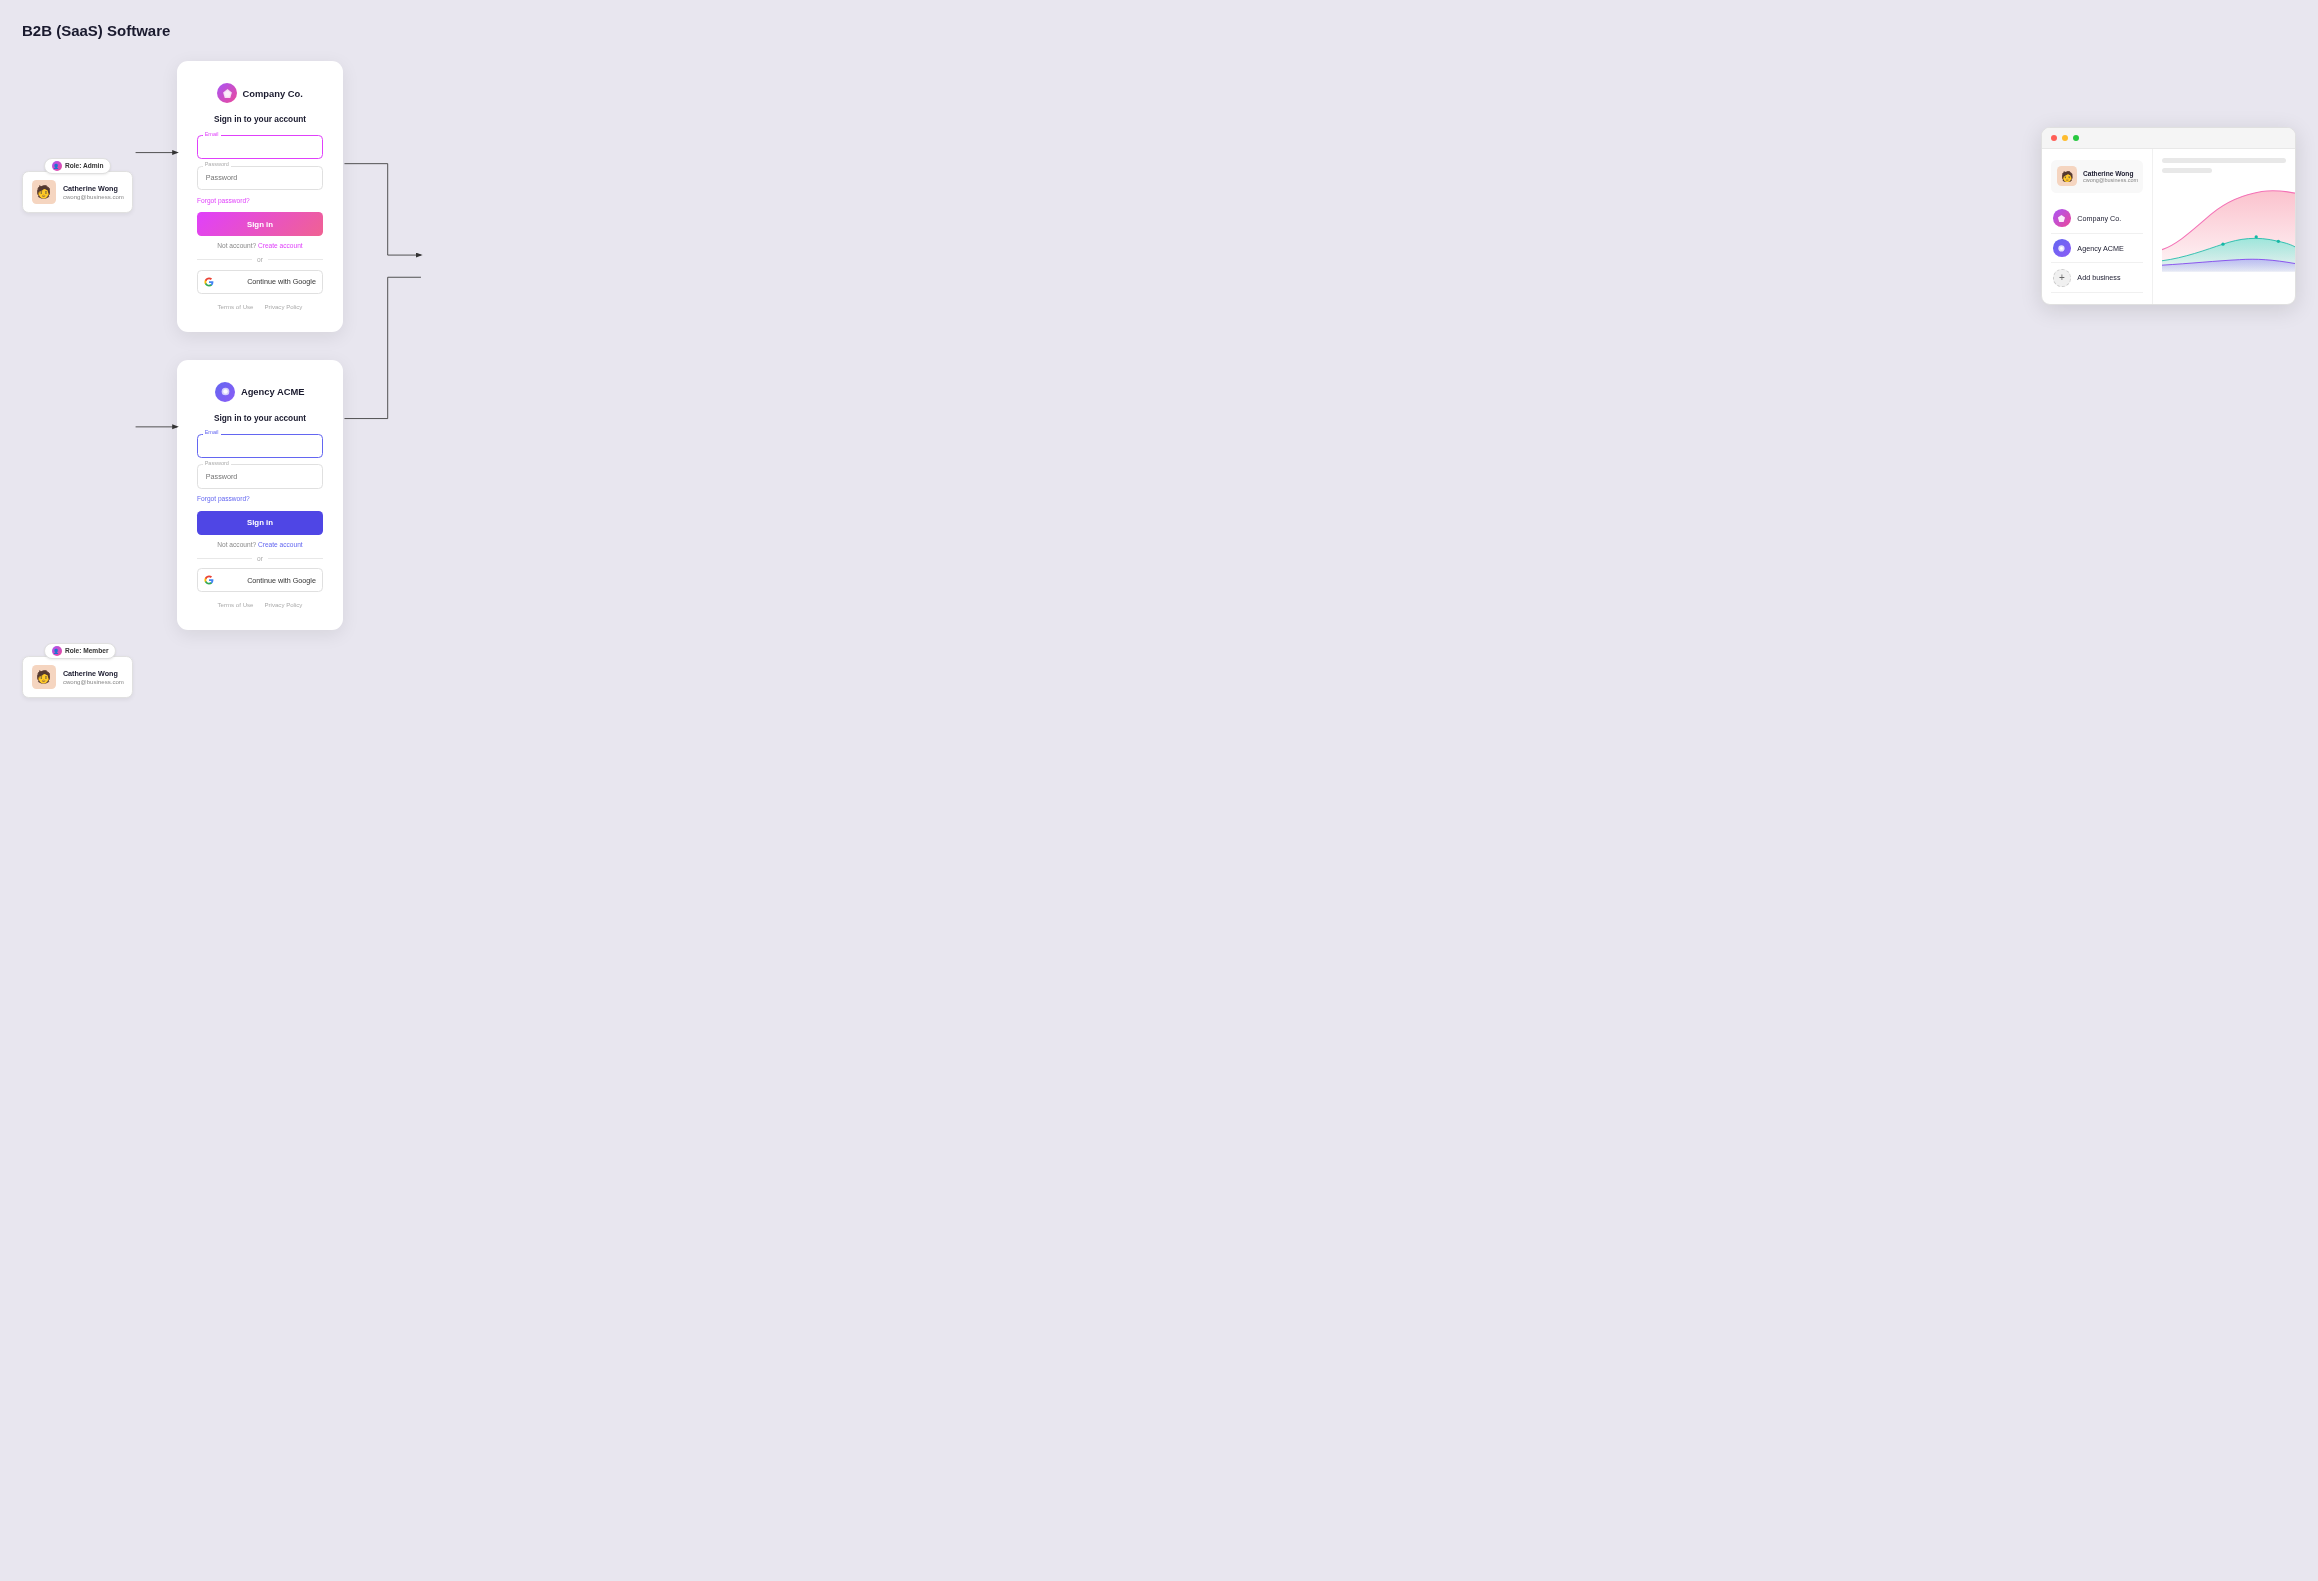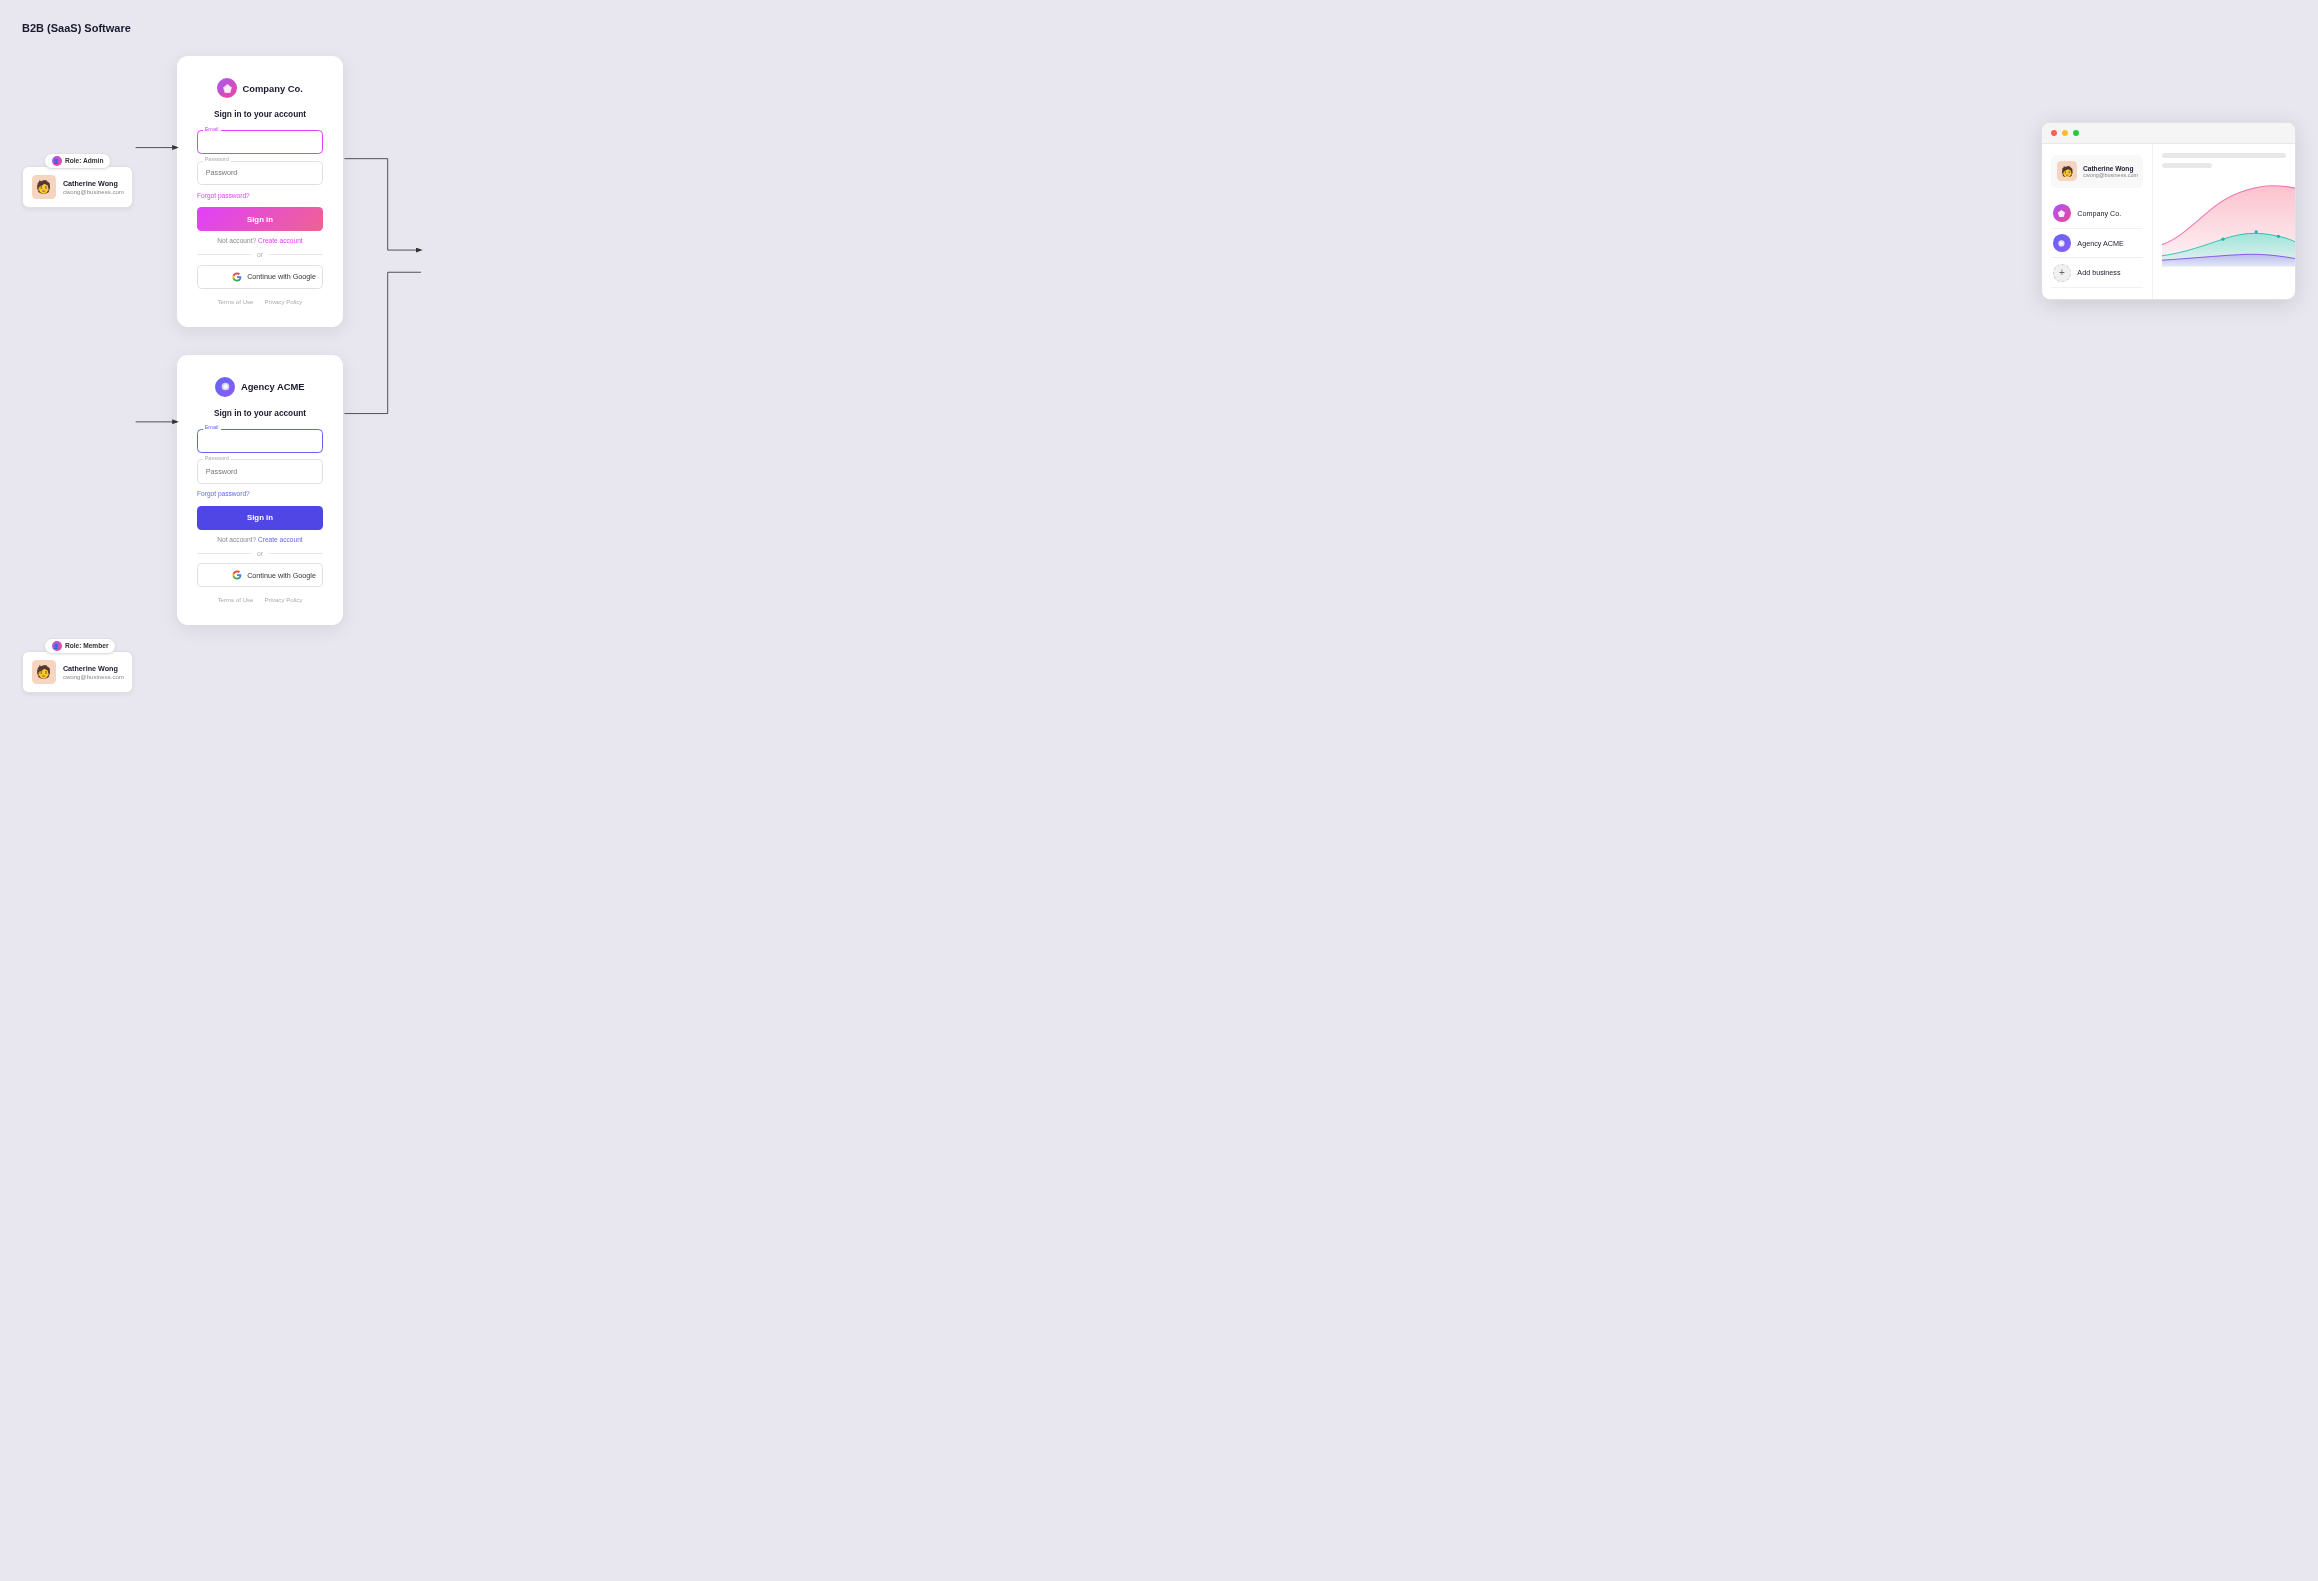--- a/index.html
+++ b/index.html
@@ -3,21 +3,21 @@
   <meta charset="utf-8">
   <style>
     * { box-sizing: border-box; margin: 0; padding: 0; }
     body {
       background: #e8e6ef;
       font-family: -apple-system, BlinkMacSystemFont, 'Segoe UI', sans-serif;
       min-height: 100vh;
       padding: 22px;
     }
     .page-title {
-      font-size: 11px;
+      font-size: 15px;
       font-weight: 700;
       color: #1a1a2e;
       margin-bottom: 22px;
     }
     .diagram-container {
       position: relative;
       display: flex;
       align-items: flex-start;
       gap: 0;
       width: 100%;
@@ -227,21 +227,21 @@
       padding: 6.1px;
       border-radius: 4.4px;
       border: 0.8px solid #e0e0e0;
       background: white;
       font-size: 7.2px;
       font-weight: 500;
       color: #333;
       cursor: pointer;
       display: flex;
       align-items: center;
-      justify-content: flex-end;
+      justify-content: space-between;
       gap: 5.5px;
       margin-bottom: 8.9px;
     }
     .google-icon {
       width: 10px;
       height: 10px;
     }
     .card-footer {
       display: flex;
       justify-content: center;

